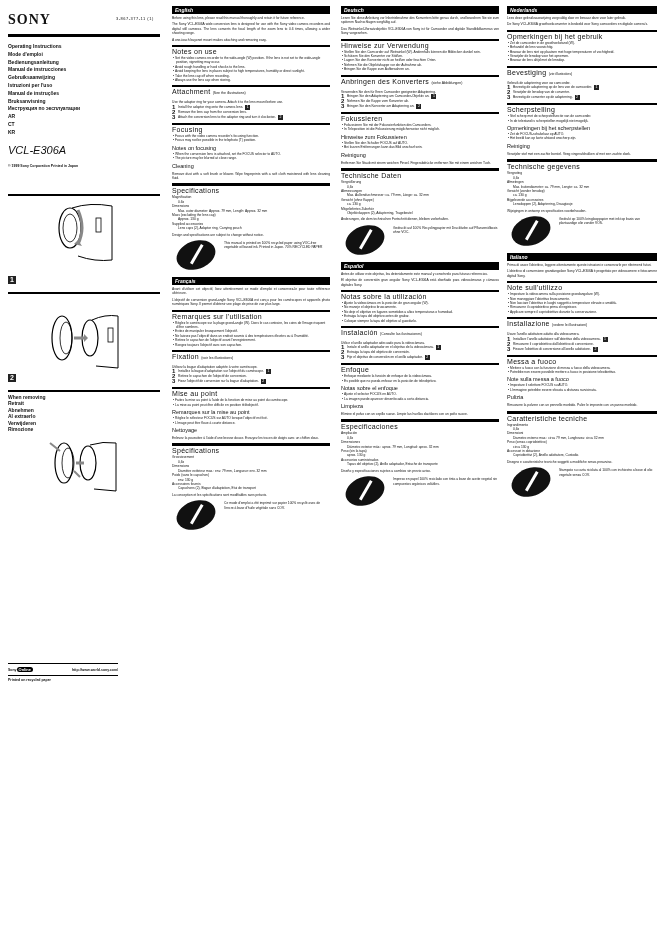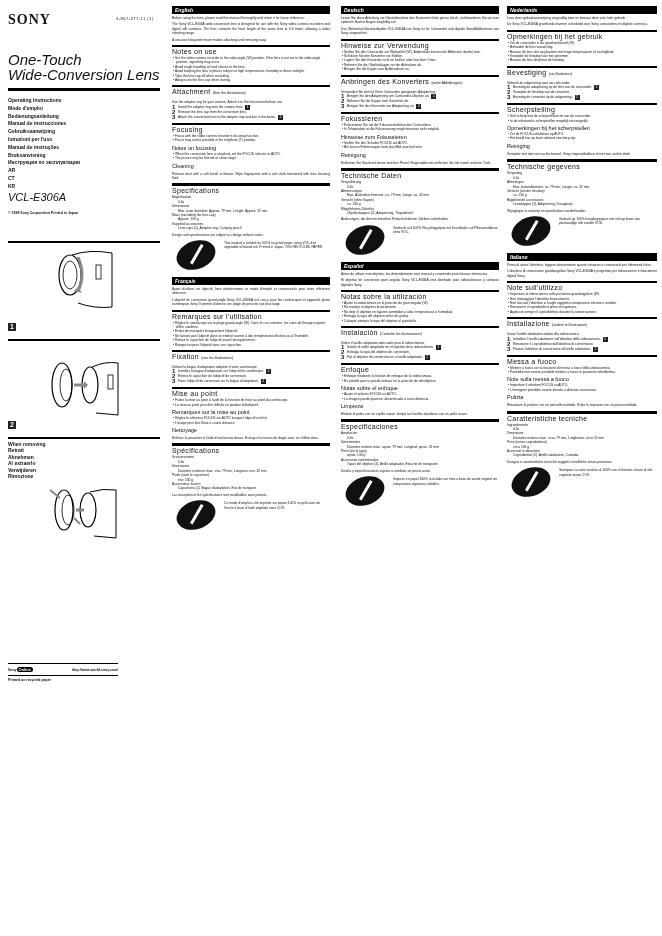--- a/index.html
+++ b/index.html
@@ -8,21 +8,21 @@
   #col0 { left: 8px; width: 152px; }
   #col1 { left: 172px; width: 158px; }
   #col2 { left: 341px; width: 158px; }
   #col3 { left: 507px; width: 150px; }
 
   .sony-logo { font-family: "Liberation Serif", serif; font-weight: bold; font-size: 14px; letter-spacing: 1px; margin-top: 8px; }
   .partno { position: absolute; left: 108px; top: 12px; font-size: 4px; letter-spacing: 0.5px; }
   .title { font-style: italic; font-size: 15px; line-height: 15px; margin-top: 24px; }
   .title-rule { height: 3px; background: #000; margin: 6px 0 6px 0; }
   .lang-list div { font-size: 5px; line-height: 7.8px; font-weight: bold; }
-  .model { font-style: italic; font-size: 11px; margin-top: 0; }
+  .model { font-style: italic; font-size: 11px; margin-top: 7px; }
   .copyright { font-size: 3.5px; font-weight: bold; margin-top: 8px; }
   .fig-rule { height: 2px; background: #000; margin-top: 22px; }
   .fig-num { display: inline-block; background: #222; color: #fff; font-size: 7px; font-weight: bold; width: 8px; height: 8px; line-height: 8px; text-align: center; margin-top: 4px; }
   .illus { height: 82px; margin: 4px 0 0 30px; }
   .removing div { font-size: 5px; line-height: 6.5px; font-weight: bold; }
   .illus3 { height: 56px; margin: 4px 0 0 40px; }
   .footer { position: absolute; left: 8px; top: 663px; width: 110px; }
   .footer .line { height: 1px; background: #000; }
   .footer .row { display: flex; justify-content: space-between; align-items: center; font-size: 3.5px; padding: 3px 0; font-weight: bold; }
   .online-badge { display: inline-block; background: #000; color: #fff; border-radius: 4px; padding: 0 2px; font-size: 4px; }
@@ -44,24 +44,20 @@
   .ozone-logo { width: 40px; height: 28px; border-radius: 50%; background: #111; position: relative; flex-shrink: 0; transform: rotate(-20deg); margin-left: 4px; }
   .ozone-logo::after { content: ""; position: absolute; left: 10px; top: 12px; width: 22px; height: 3px; background: #fff; transform: rotate(-40deg); }
   .ozone-text { font-size: 3.3px; line-height: 4.4px; margin-left: 8px; }
 </style>
 </head>
 <body>
 
 <div class="col" id="col0">
   <div class="sony-logo">SONY</div>
   <div class="partno">3-867-377-11 (1)</div>
-  <div class="title">
-    <div>One-Touch</div>
-    <div>Wide-Conversion Lens</div>
-  </div>
   <div class="title-rule"></div>
   <div class="lang-list">
     <div>Operating Instructions</div>
     <div>Mode d'emploi</div>
     <div>Bedienungsanleitung</div>
     <div>Manual de instrucciones</div>
     <div>Gebruiksaanwijzing</div>
     <div>Istruzioni per l'uso</div>
     <div>Manual de instruções</div>
     <div>Bruksanvisning</div>

